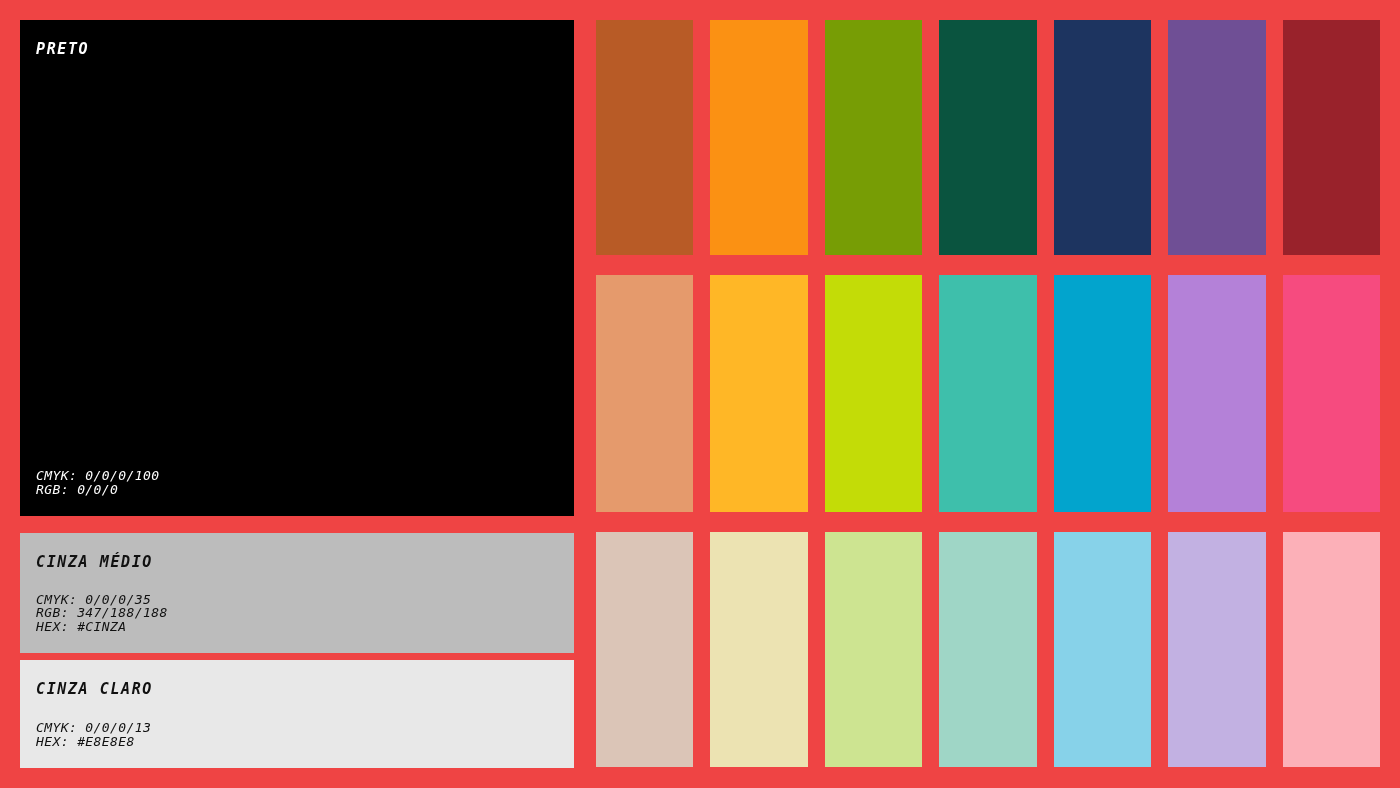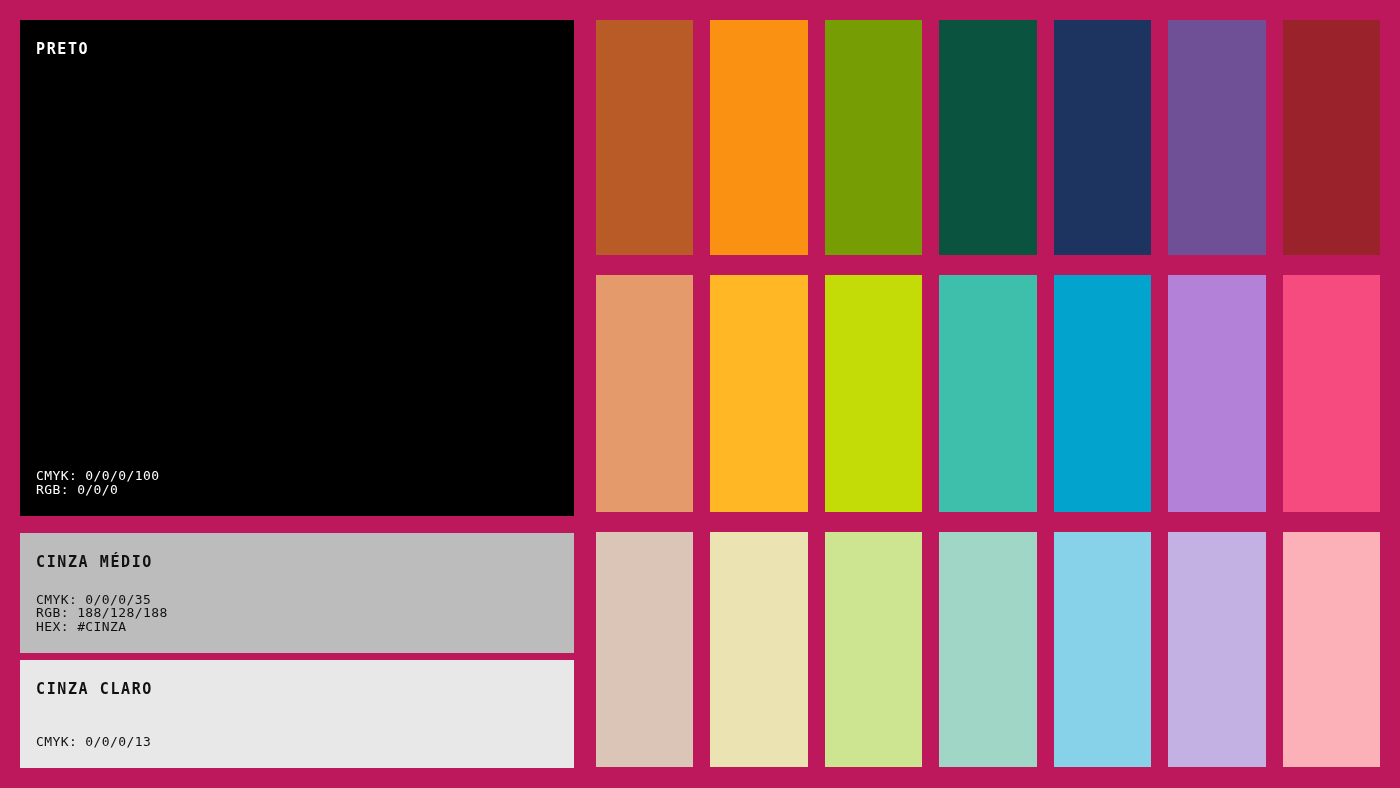--- a/index.html
+++ b/index.html
@@ -9,21 +9,22 @@
     height: 788px;
     background: #f2f1ed;
     font-family: "DejaVu Sans Mono", "Liberation Mono", monospace;
     overflow: hidden;
   }
 
   .board {
     position: relative;
     width: 1400px;
     height: 788px;
-    background: #be185d;
+    background: #ef4444;
+    font-style: italic;
   }
 
   
   .neutral {
     position: absolute;
     left: 20px;
     width: 554px;
     padding: 20px 16px;
     display: flex;
     flex-direction: column;
@@ -73,29 +74,30 @@
     <div class="neutral-specs">
       <div>CMYK: 0/0/0/100</div>
       <div>RGB: 0/0/0</div>
     </div>
   </div>
 
   <div class="neutral neutral-mid" style="background: rgb(188, 188, 188); color: rgb(17, 17, 17);">
     <div class="neutral-name">CINZA MÉDIO</div>
     <div class="neutral-specs">
       <div>CMYK: 0/0/0/35</div>
-      <div>RGB: 188/128/188</div>
+      <div>RGB: 347/188/188</div>
       <div>HEX: #CINZA</div>
     </div>
   </div>
 
   <div class="neutral neutral-light" style="background: rgb(232, 232, 232); color: rgb(17, 17, 17);">
     <div class="neutral-name">CINZA CLARO</div>
     <div class="neutral-specs">
       <div>CMYK: 0/0/0/13</div>
+      <div>HEX: #E8E8E8</div>
     </div>
   </div>
 
   <div class="swatch-grid">
     <div class="swatch" style="background: rgb(184, 91, 38);"></div>
     <div class="swatch" style="background: rgb(251, 145, 19);"></div>
     <div class="swatch" style="background: rgb(119, 157, 5);"></div>
     <div class="swatch" style="background: rgb(10, 84, 63);"></div>
     <div class="swatch" style="background: rgb(29, 52, 96);"></div>
     <div class="swatch" style="background: rgb(111, 79, 149);"></div>

